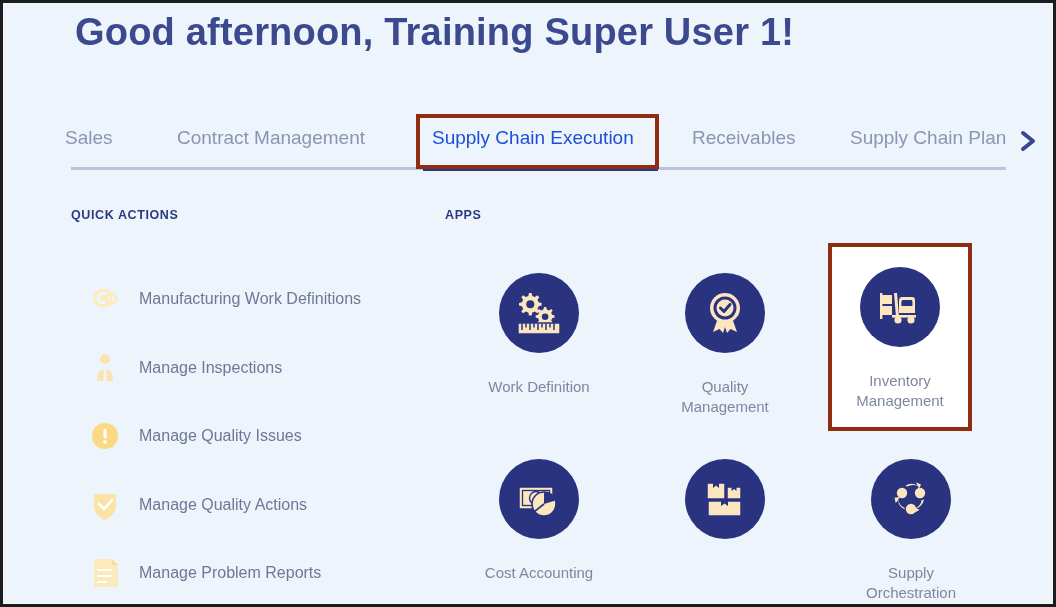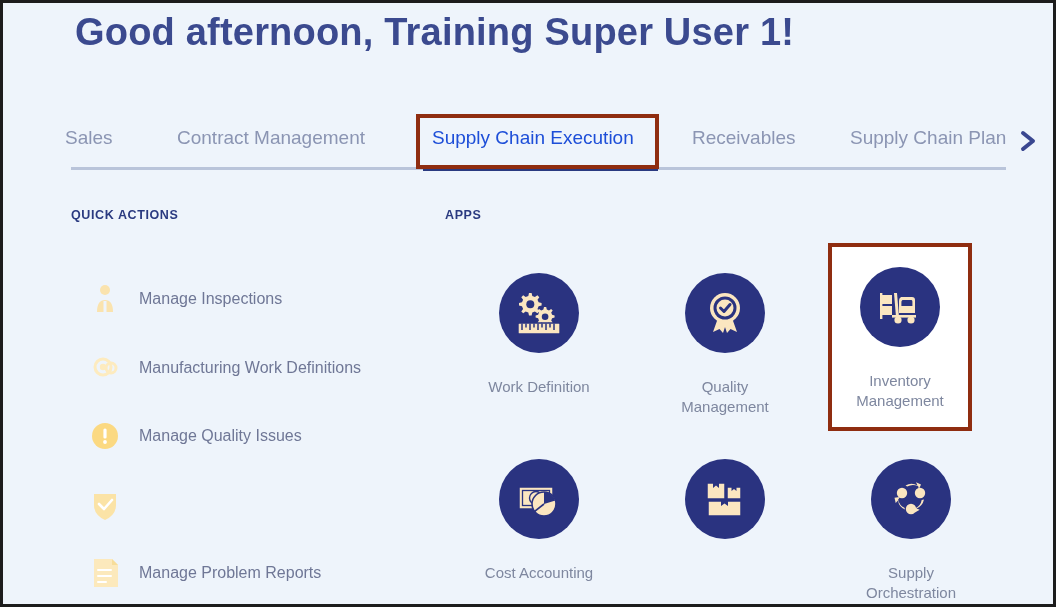--- a/index.html
+++ b/index.html
@@ -226,59 +226,60 @@
   </div>
 
   <div class="section-heading" id="qa-heading">QUICK ACTIONS</div>
   <div class="section-heading" id="apps-heading">APPS</div>
 
   <div id="quick-actions">
 
     <div class="qa-row">
       <span class="qa-icon">
         <svg viewBox="0 0 36 34" width="36" height="34" aria-hidden="true">
-          <circle cx="18" cy="8" r="5" fill="#fae3ae"></circle>
-          <path d="M10 30 q0 -12 8 -12 q8 0 8 12 z" fill="#fae3ae"></path>
-          <rect x="16.5" y="19" width="3" height="11" fill="#eef4fb"></rect>
-        </svg>
-      </span>
-      <span class="qa-label">Manage Inspections</span>
-    </div>
-
-    <div class="qa-row">
-      <span class="qa-icon">
-        <svg viewBox="0 0 36 34" width="36" height="34" aria-hidden="true">
           <g fill="none" stroke="#fdebbf" stroke-width="3">
             <circle cx="16" cy="16" r="8"></circle>
             <circle cx="24" cy="17" r="5"></circle>
           </g>
           <circle cx="16" cy="16" r="3.2" fill="#fdebbf"></circle>
         </svg>
       </span>
       <span class="qa-label">Manufacturing Work Definitions</span>
+    </div>
+
+    <div class="qa-row">
+      <span class="qa-icon">
+        <svg viewBox="0 0 36 34" width="36" height="34" aria-hidden="true">
+          <circle cx="18" cy="8" r="5" fill="#fae3ae"></circle>
+          <path d="M10 30 q0 -12 8 -12 q8 0 8 12 z" fill="#fae3ae"></path>
+          <rect x="16.5" y="19" width="3" height="11" fill="#eef4fb"></rect>
+        </svg>
+      </span>
+      <span class="qa-label">Manage Inspections</span>
     </div>
 
     <div class="qa-row">
       <span class="qa-icon">
         <svg viewBox="0 0 36 34" width="36" height="34" aria-hidden="true">
           <circle cx="18" cy="17" r="13" fill="#fbd982"></circle>
           <rect x="16.4" y="9.5" width="3.2" height="10" rx="1.5" fill="#ffffff"></rect>
           <circle cx="18" cy="23" r="1.9" fill="#ffffff"></circle>
         </svg>
       </span>
       <span class="qa-label">Manage Quality Issues</span>
     </div>
 
     <div class="qa-row">
       <span class="qa-icon">
         <svg viewBox="0 0 36 34" width="36" height="34" aria-hidden="true">
           <path d="M7 6 h22 v11 q0 10 -11 15 q-11 -5 -11 -15 z" fill="#fbe3a6"></path>
           <polyline points="12,16 17,21 25,12" fill="none" stroke="#ffffff" stroke-width="2.6" stroke-linecap="round" stroke-linejoin="round"></polyline>
         </svg>
       </span>
+      <span class="qa-label">Manage Quality Actions</span>
     </div>
 
     <div class="qa-row">
       <span class="qa-icon">
         <svg viewBox="0 0 36 34" width="36" height="34" aria-hidden="true">
           <path d="M7 3 h18 l6 6 v22 h-24 z" fill="#fce9bc"></path>
           <path d="M25 3 v6 h6 z" fill="#f7dd9a"></path>
           <g stroke="#ffffff" stroke-width="2" stroke-linecap="round">
             <line x1="11" y1="14" x2="24" y2="14"></line>
             <line x1="11" y1="20" x2="24" y2="20"></line>

